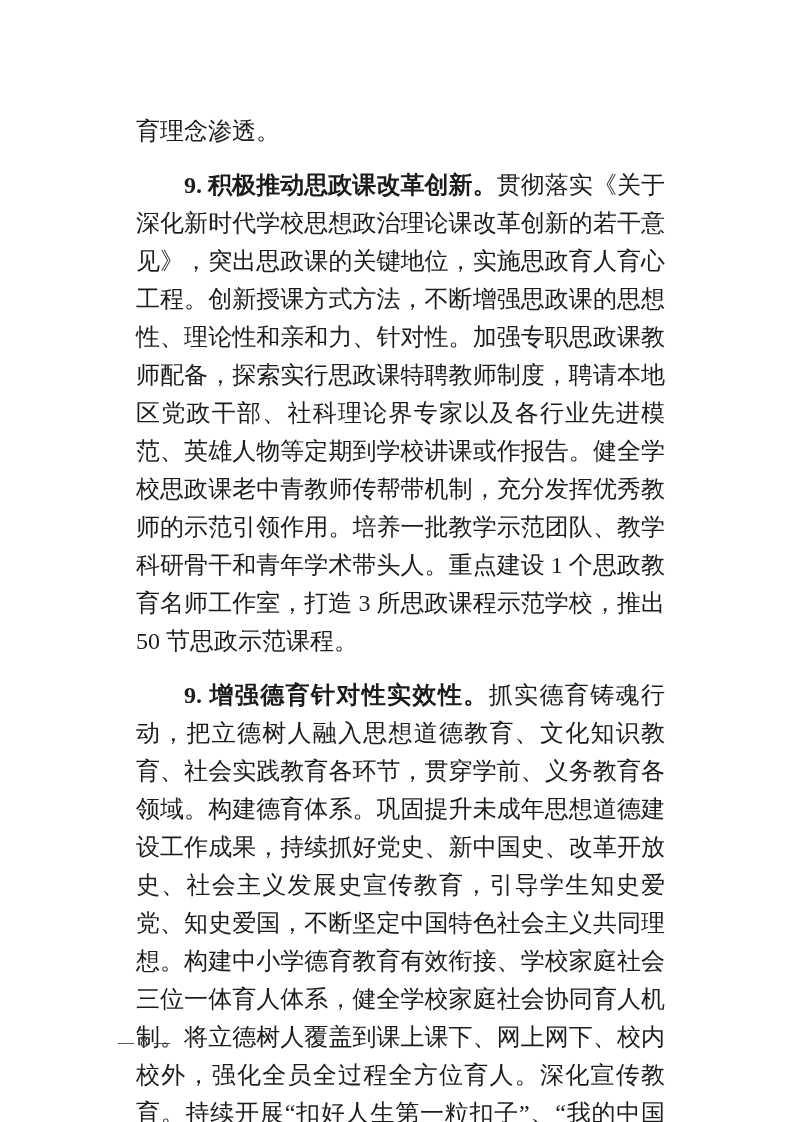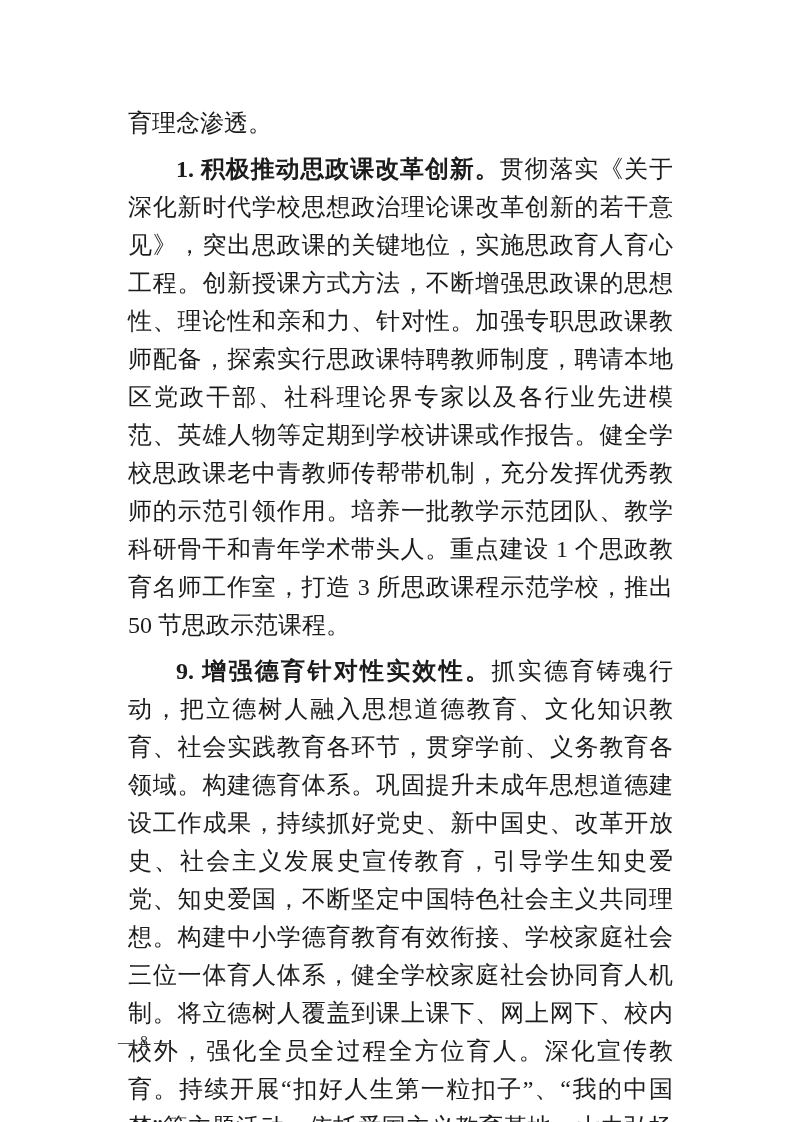--- a/index.html
+++ b/index.html
@@ -19,21 +19,21 @@
     position: absolute;
     left: 120px;
     top: 96px;
     width: 561px;
     font-size: 24px;
     line-height: 38px;
     color: #1c1c1c;
     text-align: justify;
   }
   .para {
-    margin: 8px;
+    margin: 16px;
     padding: 0;
   }
   .para.indent {
     text-indent: 2em;
   }
   .lead {
     font-weight: 700;
   }
   .page-num {
     position: absolute;
@@ -49,21 +49,21 @@
 <body>
 
 <div class="page">
   <div class="body-text">
 
     <p class="para">
       <span>育理念渗透。</span>
     </p>
 
     <p class="para indent">
-      <span class="lead">1. 积极推动思政课改革创新。</span><span>贯彻落实《关于深化新时代学校思想政治理论课改革创新的若干意见》，突出思政课的关键地位，实施思政育人育心工程。创新授课方式方法，不断增强思政课的思想性、理论性和亲和力、针对性。加强专职思政课教师配备，探索实行思政课特聘教师制度，聘请本地区党政干部、社科理论界专家以及各行业先进模范、英雄人物等定期到学校讲课或作报告。健全学校思政课老中青教师传帮带机制，充分发挥优秀教师的示范引领作用。培养一批教学示范团队、教学科研骨干和青年学术带头人。重点建设 1 个思政教育名师工作室，打造 3 所思政课程示范学校，推出 50 节思政示范课程。</span>
+      <span class="lead">9. 积极推动思政课改革创新。</span><span>贯彻落实《关于深化新时代学校思想政治理论课改革创新的若干意见》，突出思政课的关键地位，实施思政育人育心工程。创新授课方式方法，不断增强思政课的思想性、理论性和亲和力、针对性。加强专职思政课教师配备，探索实行思政课特聘教师制度，聘请本地区党政干部、社科理论界专家以及各行业先进模范、英雄人物等定期到学校讲课或作报告。健全学校思政课老中青教师传帮带机制，充分发挥优秀教师的示范引领作用。培养一批教学示范团队、教学科研骨干和青年学术带头人。重点建设 1 个思政教育名师工作室，打造 3 所思政课程示范学校，推出 50 节思政示范课程。</span>
     </p>
 
     <p class="para indent">
       <span class="lead">9. 增强德育针对性实效性。</span><span>抓实德育铸魂行动，把立德树人融入思想道德教育、文化知识教育、社会实践教育各环节，贯穿学前、义务教育各领域。构建德育体系。巩固提升未成年思想道德建设工作成果，持续抓好党史、新中国史、改革开放史、社会主义发展史宣传教育，引导学生知史爱党、知史爱国，不断坚定中国特色社会主义共同理想。构建中小学德育教育有效衔接、学校家庭社会三位一体育人体系，健全学校家庭社会协同育人机制。将立德树人覆盖到课上课下、网上网下、校内校外，强化全员全过程全方位育人。深化宣传教育。持续开展“扣好人生第一粒扣子”、“我的中国梦”等主题活动，依托爱国主义教育基地，大力弘扬以爱国主义为核心的民族精神和以改革创新为核心的时代精神。全面开</span>
     </p>
 
   </div>
 
   <div class="page-num">— 8 —</div>
 </div>

